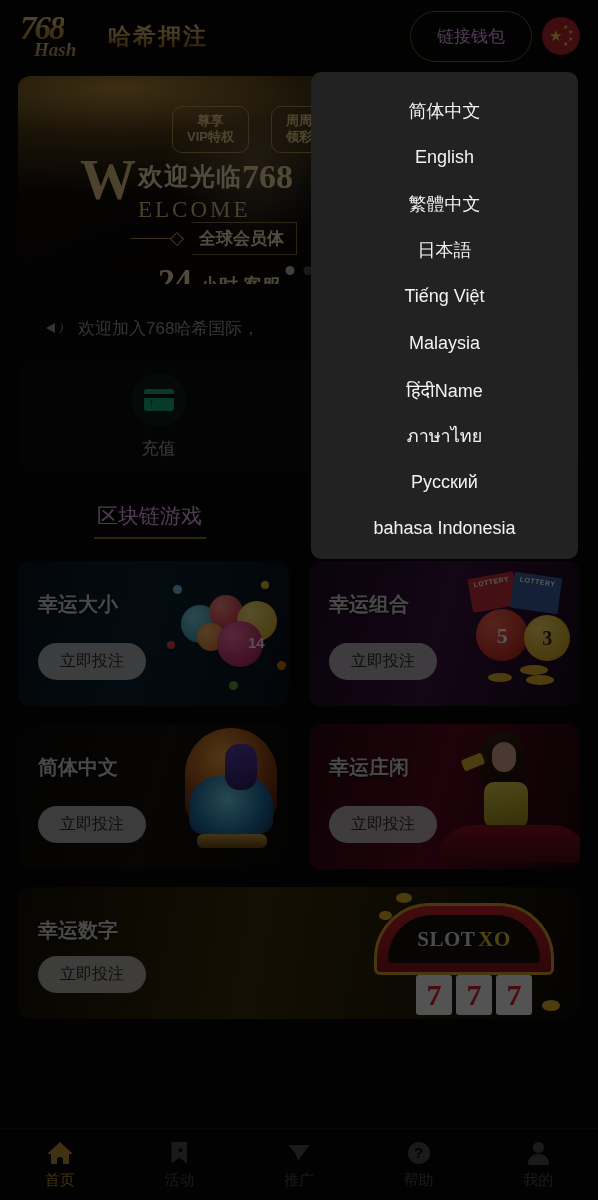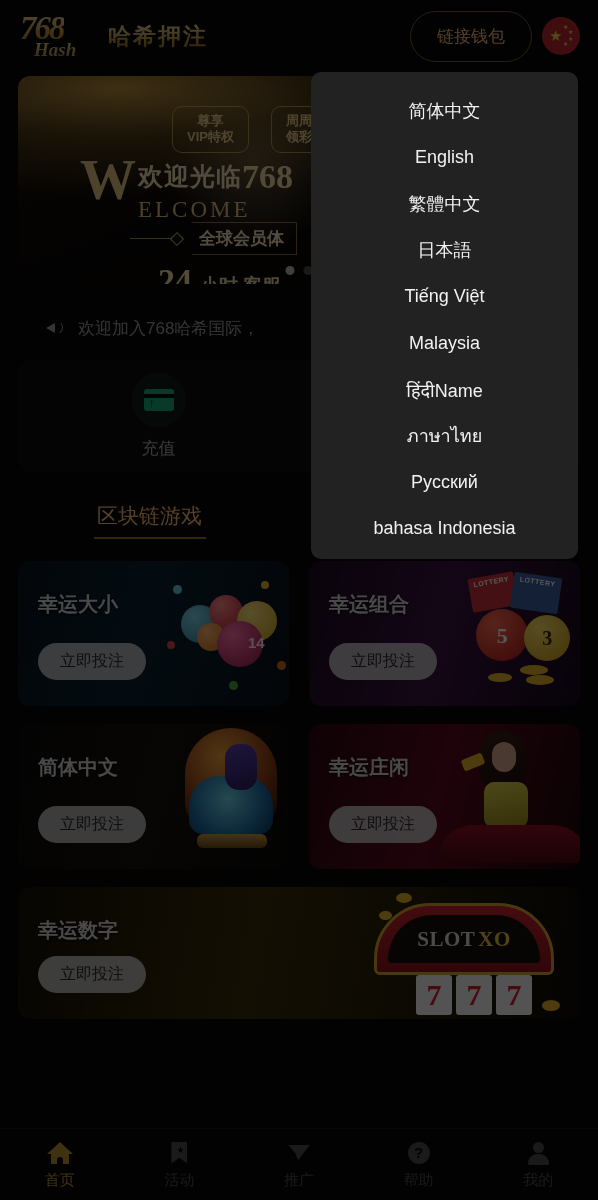--- a/index.html
+++ b/index.html
@@ -40,21 +40,21 @@
     -webkit-background-clip:text; background-clip:text; color:transparent;
   }
   .logo-text {
     font-size:23px; font-weight:700; letter-spacing:2px;
     background:linear-gradient(180deg,#f2dfae 0%,#b98f3e 60%,#7d5a1f 100%);
     -webkit-background-clip:text; background-clip:text; color:transparent;
   }
   .header-spacer { flex:1 1 auto; }
   .wallet-btn {
     border:1px solid #7a6025; border-radius:28px;
-    padding:13px 26px; color:#fdba74; font-size:17px;
+    padding:13px 26px; color:#f0abfc; font-size:17px;
     background:transparent; white-space:nowrap; cursor:pointer;
   }
   .flag {
     width:38px; height:38px; border-radius:50%;
     background:#b8232c; position:relative; flex:0 0 auto;
     overflow:hidden;
   }
   .flag .big-star {
     position:absolute; left:7px; top:11px;
     color:#f2d24b; font-size:15px; line-height:1;
@@ -185,21 +185,21 @@
     position:absolute; left:0; right:0; top:10px; text-align:center;
     font-size:13px; font-weight:700; color:#5a0012;
   }
 
   
   .tabs { display:flex; margin:30px 0 0; }
   .tab {
     flex:1; text-align:center; font-size:21px; color:#8c8c8c;
     padding-bottom:9px; cursor:pointer; position:relative;
   }
-  .tab.active { color:#fdba74; }
+  .tab.active { color:#f0abfc; }
   .tab.active::after {
     content:""; position:absolute; left:50%; transform:translateX(-50%);
     bottom:0; width:112px; height:2px; background:#8e6f1f;
   }
 
   
   .grid {
     margin:22px 18px 0; display:grid;
     grid-template-columns:1fr 1fr; gap:18px 20px;
   }

